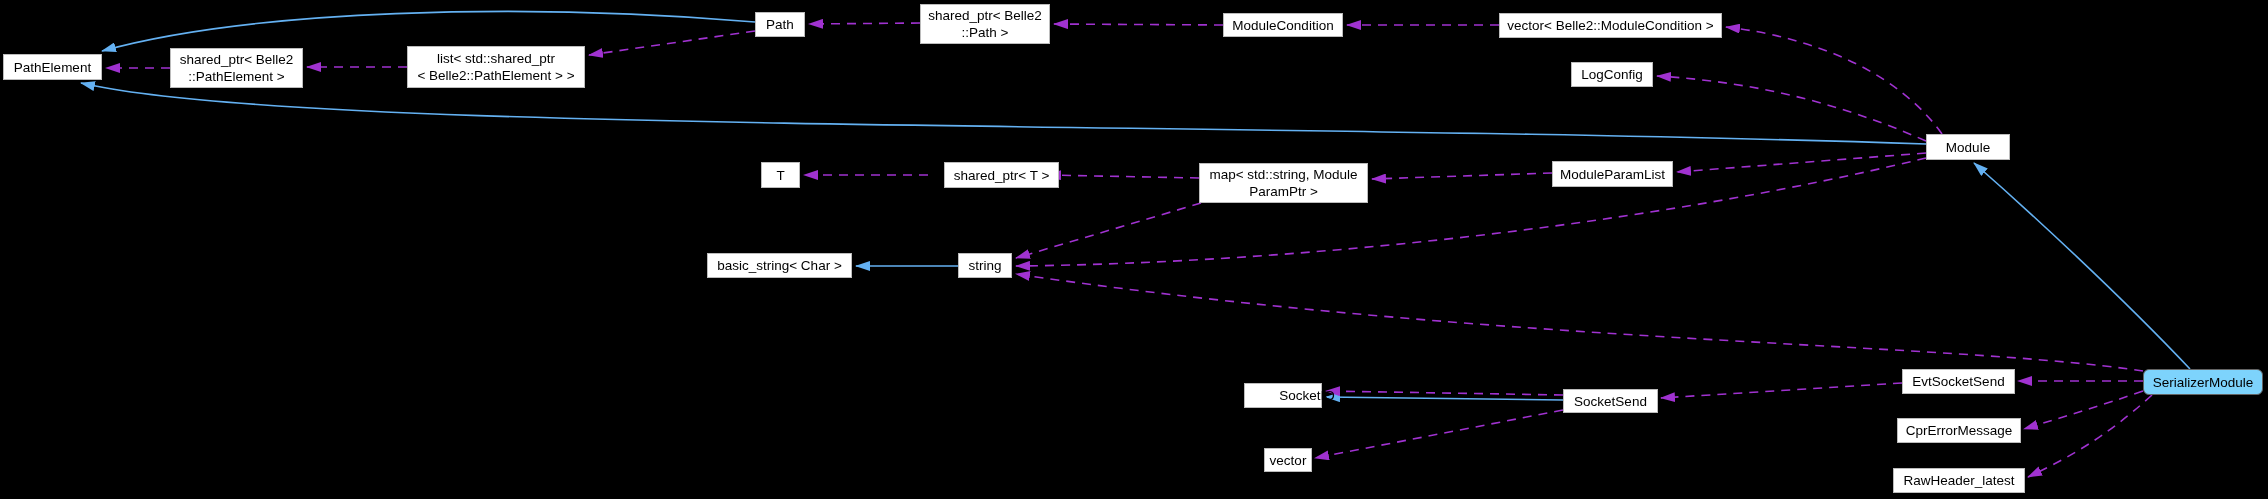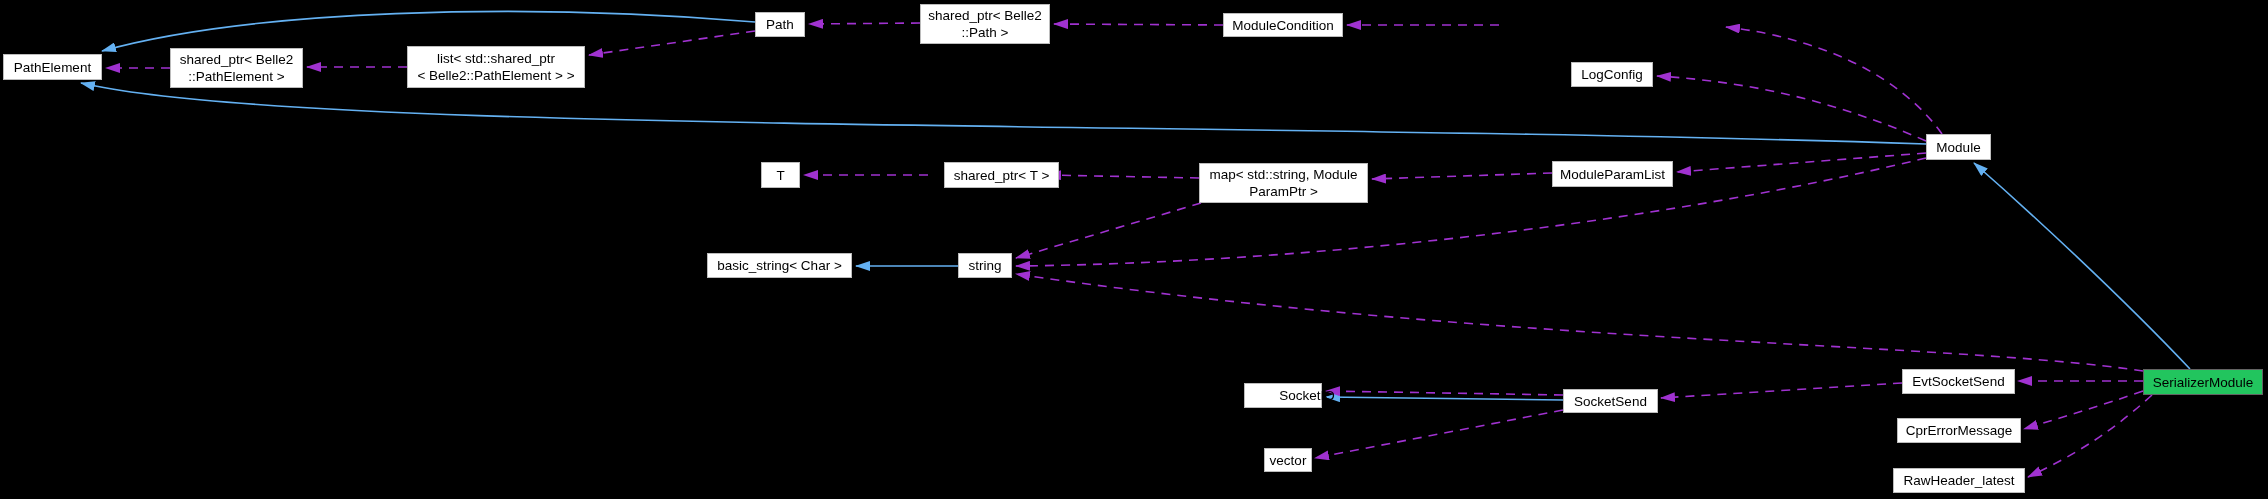--- a/index.html
+++ b/index.html
@@ -17,22 +17,23 @@
     background:#ffffff;
     border:1.5px solid #bcbcbc;
     color:#000;
     display:flex;align-items:center;justify-content:center;
     text-align:center;
     font-size:13.5px;line-height:17px;
     white-space:pre-line;
     cursor:pointer;
   }
   .node.selected{
-    background:#22c55e;
+    background:#7dd3fc;
     border-color:#636363;
+    border-radius:6px;
   }
 </style>
 </head>
 <body>
 
 <div id="canvas" style="background: rgb(0, 0, 0);">
   <svg id="edges" xmlns="http://www.w3.org/2000/svg" viewBox="0 0 2268 499">
     <defs>
       <marker id="arrow-use" markerUnits="userSpaceOnUse" markerWidth="15" markerHeight="10" refX="14" refY="5" orient="auto">
         <path d="M0 0 L15 5 L0 10 Z" fill="#a032d0"></path>
@@ -71,22 +72,23 @@
 
 <div class="node" style="left: 3px; top: 54px; width: 99px; height: 26px; text-align: center;"><span>PathElement</span></div>
     <div class="node" style="left: 170px; top: 48px; width: 133px; height: 40px;"><span>shared_ptr&lt; Belle2
 ::PathElement &gt;</span></div>
     <div class="node" style="left: 407px; top: 46px; width: 178px; height: 42px;"><span>list&lt; std::shared_ptr
 &lt; Belle2::PathElement &gt; &gt;</span></div>
     <div class="node" style="left: 755px; top: 12px; width: 50px; height: 25px;"><span>Path</span></div>
     <div class="node" style="left: 920px; top: 4px; width: 130px; height: 40px;"><span>shared_ptr&lt; Belle2
 ::Path &gt;</span></div>
     <div class="node" style="left: 1223px; top: 13px; width: 120px; height: 24px;"><span>ModuleCondition</span></div>
+    <div class="node" style="left: 1499px; top: 13px; width: 223px; height: 25px;"><span>vector&lt; Belle2::ModuleCondition &gt;</span></div>
     <div class="node" style="left: 1571px; top: 62px; width: 82px; height: 25px;"><span>LogConfig</span></div>
-    <div class="node" style="left: 1926px; top: 134px; width: 65px; height: 26px;"><span>Module</span></div>
+    <div class="node" style="left: 1926px; top: 134px; width: 84px; height: 26px;"><span>Module</span></div>
     <div class="node" style="left: 761px; top: 162px; width: 39px; height: 26px;"><span>T</span></div>
     <div class="node" style="left: 944px; top: 162px; width: 115px; height: 26px;"><span>shared_ptr&lt; T &gt;</span></div>
     <div class="node" style="left: 1199px; top: 163px; width: 169px; height: 40px;"><span>map&lt; std::string, Module
 ParamPtr &gt;</span></div>
     <div class="node" style="left: 1552px; top: 161px; width: 121px; height: 26px;"><span>ModuleParamList</span></div>
     <div class="node" style="left: 707px; top: 253px; width: 145px; height: 25px;"><span>basic_string&lt; Char &gt;</span></div>
     <div class="node" style="left: 958px; top: 253px; width: 54px; height: 25px;"><span>string</span></div>
     <div class="node" style="left: 1244px; top: 383px; width: 78px; height: 25px; padding-left: 48px;"><span>SocketIO</span></div>
     <div class="node" style="left: 1563px; top: 389px; width: 95px; height: 24px;"><span>SocketSend</span></div>
     <div class="node" style="left: 1264px; top: 448px; width: 48px; height: 24px;"><span>vector</span></div>

